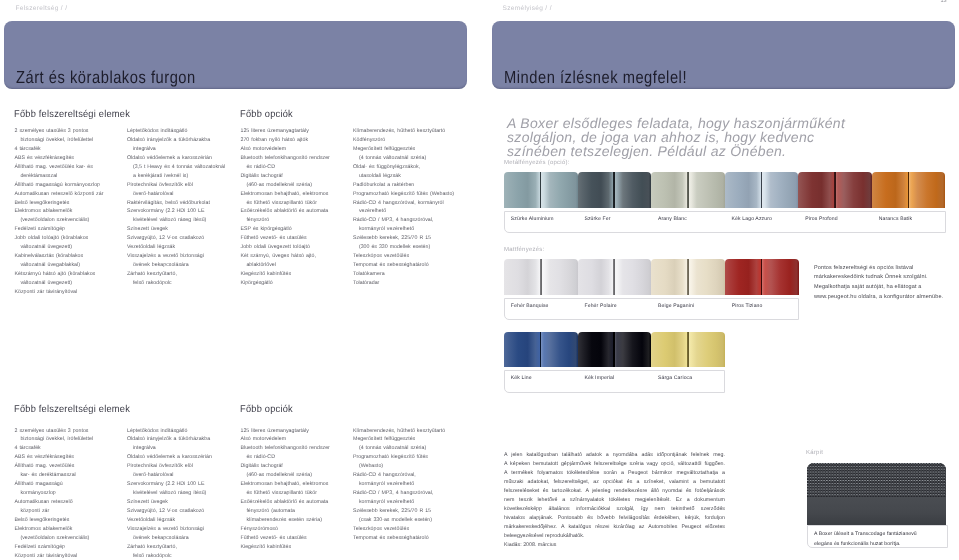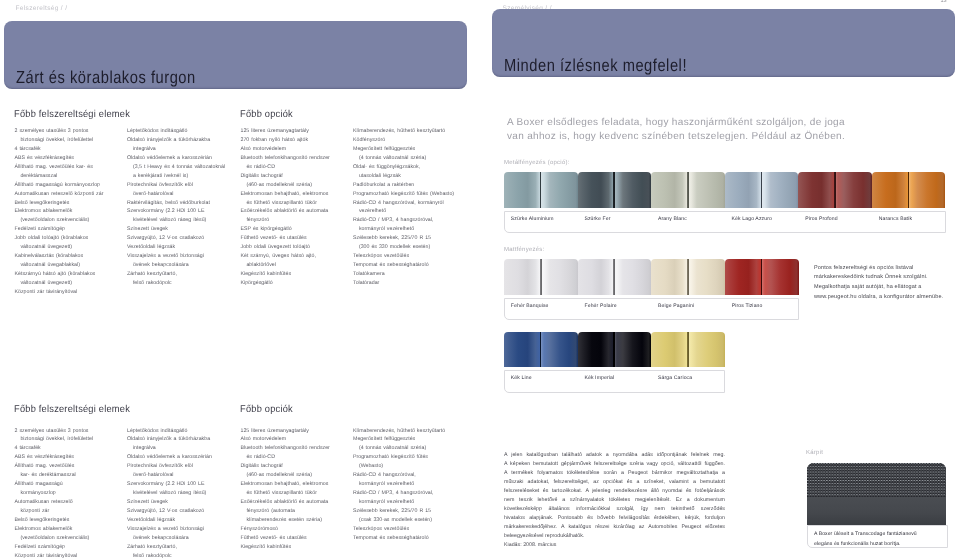--- a/index.html
+++ b/index.html
@@ -7,21 +7,21 @@
   .page{position:absolute;top:0;height:560px;}
   #leftpage{left:0;width:480px;}
   #rightpage{left:480px;width:479px;}
   .crumb{position:absolute;font-size:6.5px;color:#c3c3c9;letter-spacing:.35px;white-space:nowrap;}
   .hero{position:absolute;background:#7b82a5;border-radius:8px;box-shadow:inset 0 -2px 2px -1px rgba(40,44,72,.30);}
   .hero-title{position:absolute;left:11.5px;font-size:17.4px;color:#1d1d2c;letter-spacing:.62px;white-space:nowrap;transform:scaleX(.845);transform-origin:left bottom;}
   .sec-head{position:absolute;font-size:10px;color:#3b3b46;letter-spacing:.25px;white-space:nowrap;transform:scaleX(.925);transform-origin:left top;}
   .lcol{position:absolute;font-size:5.25px;color:#5e5e66;line-height:8.95px;letter-spacing:.005px;word-spacing:.5px;}
   .lcol div{white-space:pre;}
   .pgnum{position:absolute;font-size:5.5px;color:#8f8f96;}
-  .intro{position:absolute;font-size:10px;color:#a0a0a8;line-height:14px;letter-spacing:.32px;width:358px;}
+  .intro{position:absolute;font-size:14px;color:#a0a0a8;line-height:14px;letter-spacing:.32px;width:358px;font-style:italic;}
   .swlabel{position:absolute;font-size:6px;color:#b0b0b7;letter-spacing:.24px;white-space:nowrap;}
   .swatch{position:absolute;top:0;height:50px;}
   .swbox{position:absolute;border:0.7px solid #dadade;border-radius:0 0 0 5px;background:#fff;box-sizing:border-box;}
   .swname{position:absolute;font-size:5.1px;color:#333340;letter-spacing:.13px;white-space:nowrap;}
   .note{position:absolute;font-size:5.5px;color:#48484f;line-height:9.7px;letter-spacing:.14px;white-space:nowrap;}
   .legal{position:absolute;font-size:5.3px;color:#4c4c54;line-height:9.05px;width:221px;letter-spacing:0;}
   .legal div{white-space:nowrap;text-align:justify;text-align-last:justify;}
   .legal div:nth-last-child(1){text-align-last:left;}
   .edition{position:absolute;font-size:5.3px;color:#4c4c54;white-space:nowrap;}
   .fabric{position:absolute;border-radius:7px 7px 0 0;overflow:hidden;}
@@ -187,21 +187,21 @@
       <div>   (csak 330-as modellek esetén)</div>
       <div>Teleszkópos vezetőülés</div>
       <div>Tempomat és sebességhatároló</div>
     </div>
 </div>
 
 <div id="rightpage" class="page">
   <div class="crumb" style="left:22.5px;top:5.4px;">Személyiség / /</div>
   <div class="pgnum" style="left:460.5px;top:-2.3px;">13</div>
 
-  <div class="hero" style="left:12.3px;top:9px;width:463.2px;height:68px;">
+  <div class="hero" style="left:12.3px;top:21px;width:463.2px;height:68px;">
     <div class="hero-title" style="bottom:1px;">Minden ízlésnek megfelel!</div>
   </div>
 
   <div class="intro" style="left:27px;top:116px;">A Boxer elsődleges feladata, hogy haszonjárműként szolgáljon, de joga van ahhoz is, hogy kedvenc színében tetszelegjen. Például az Önében.</div>
 
   <div class="swlabel" style="left:24px;top:159.5px;">Metálfényezés (opció):</div>
   <div id="metallic-group">
       <div class="swstrip" style="position: absolute; left: 24px; top: 172px; width: 441.5px; height: 35.7px;">
         <div class="swatch" style="left: 0px; width: 73.5833px; height: 35.7px; overflow: hidden; border-radius: 4px 4px 0px 0px;">
           <div style="position: absolute; left: 0px; top: 0px; width: 50%; height: 100%; background: linear-gradient(to right, rgb(159, 179, 184) 0%, rgb(152, 173, 179) 12%, rgb(139, 163, 170) 38%, rgb(131, 154, 161) 64%, rgb(154, 175, 181) 85%, rgb(197, 214, 220) 97%, rgb(198, 215, 221) 100%);"></div>

